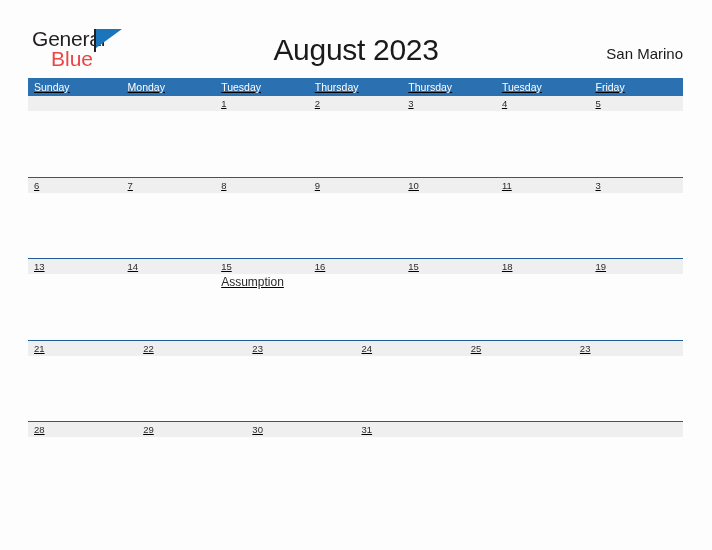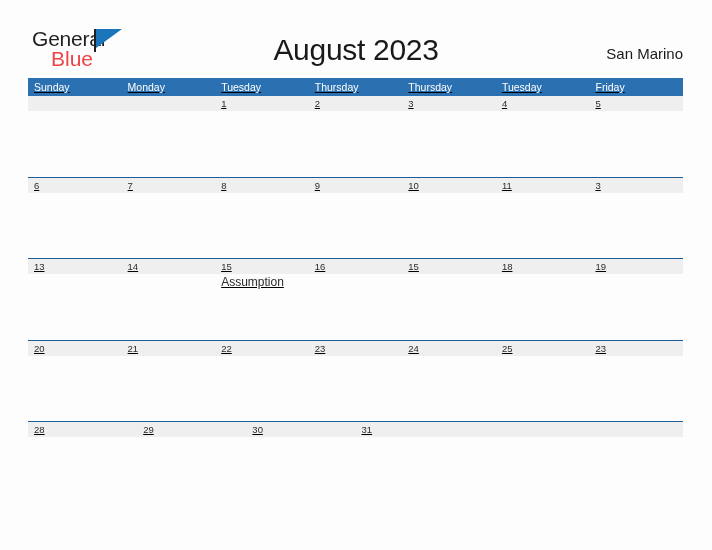--- a/index.html
+++ b/index.html
@@ -323,26 +323,20 @@
           <div class="day-cell">
             <div class="day-band">
               <span class="day-number">19</span>
             </div>
             <div class="day-events"></div>
           </div>
         </div>
         <div class="week-row">
           <div class="day-cell">
             <div class="day-band">
-              <span class="day-number">20</span>
-            </div>
-            <div class="day-events"></div>
-          </div>
-          <div class="day-cell">
-            <div class="day-band">
               <span class="day-number">21</span>
             </div>
             <div class="day-events"></div>
           </div>
           <div class="day-cell">
             <div class="day-band">
               <span class="day-number">22</span>
             </div>
             <div class="day-events"></div>
           </div>

